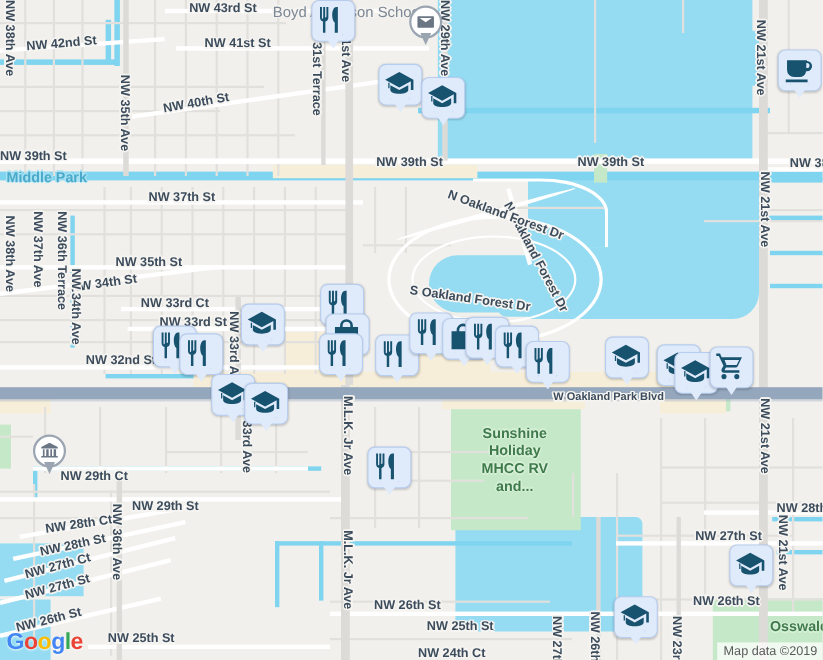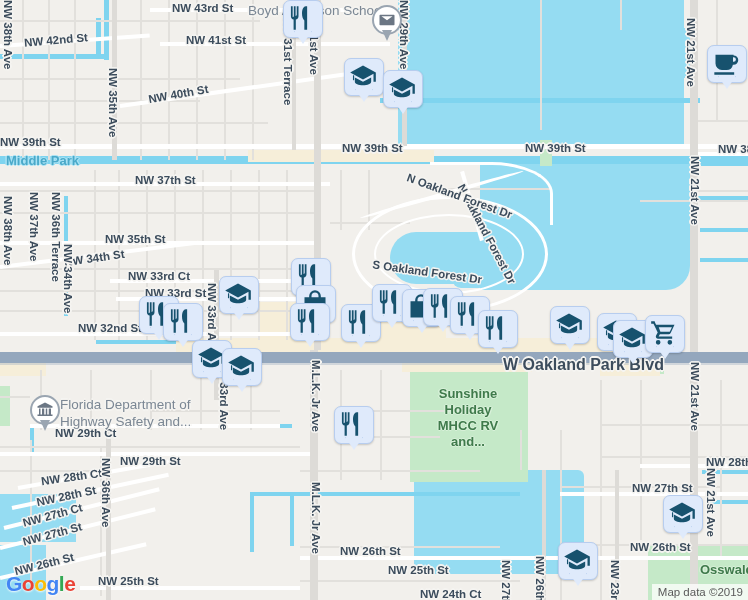--- a/index.html
+++ b/index.html
@@ -23,21 +23,21 @@
 
   
   .lbl{
     position:absolute;color:#3c4c5c;white-space:nowrap;
     font-size:11.5px;font-weight:600;
     text-shadow:
        1.6px 0 #f5f4f1, -1.6px 0 #f5f4f1, 0 1.6px #f5f4f1, 0 -1.6px #f5f4f1,
        1.1px 1.1px #f5f4f1, -1.1px 1.1px #f5f4f1, 1.1px -1.1px #f5f4f1, -1.1px -1.1px #f5f4f1;
     pointer-events:none;
   }
-  .lbl.big{font-size:16px;padding-left:47px;}
+  .lbl.big{font-size:10px;padding-left:47px;}
   .lbl.vert{transform-origin:left top;}
   .lbl.water-lbl{color:#4aa9c9;text-shadow:
        1.4px 0 #a9e2f4, -1.4px 0 #a9e2f4, 0 1.4px #a9e2f4, 0 -1.4px #a9e2f4;
     font-size:13px;}
   .lbl.park-lbl{color:#3f7a4b;font-size:13px;text-align:center;white-space:normal;width:84px;line-height:16px;
     text-shadow:1.4px 0 #d8f0d9,-1.4px 0 #d8f0d9,0 1.4px #d8f0d9,0 -1.4px #d8f0d9;}
   .lbl.poi-lbl{color:#7b8794;font-size:13.5px;font-weight:500;white-space:normal;width:150px;line-height:17px;
     text-shadow:1.6px 0 #f5f4f1,-1.6px 0 #f5f4f1,0 1.6px #f5f4f1,0 -1.6px #f5f4f1;}
 
   
@@ -254,21 +254,21 @@
   <div class="lbl" style="left:78px;top:322px;">NW 32nd St</div>
   <div class="lbl" style="left:55px;top:427px;">NW 29th Ct</div>
   <div class="lbl" style="left:120px;top:455px;">NW 29th St</div>
   <div class="lbl" style="left:41px;top:471px;transform:rotate(-8deg);">NW 28th Ct</div>
   <div class="lbl" style="left:36px;top:490px;transform:rotate(-12deg);">NW 28th St</div>
   <div class="lbl" style="left:22px;top:509px;transform:rotate(-15deg);">NW 27th Ct</div>
   <div class="lbl" style="left:22px;top:528px;transform:rotate(-15deg);">NW 27th St</div>
   <div class="lbl" style="left:14px;top:558px;transform:rotate(-14deg);">NW 26th St</div>
   <div class="lbl" style="left:98px;top:575px;">NW 25th St</div>
   <div class="lbl" style="left:340px;top:545px;">NW 26th St</div>
-  <div class="lbl" style="left:380px;top:588px;margin-left:40px;">NW 24th Ct</div>
+  <div class="lbl" style="left:380px;top:588px;">NW 24th Ct</div>
   <div class="lbl" style="left:632px;top:482px;">NW 27th St</div>
   <div class="lbl" style="left:630px;top:541px;">NW 26th St</div>
   <div class="lbl" style="left:706px;top:456px;">NW 28th St</div>
   <div class="lbl" style="left:388px;top:564px;">NW 25th St</div>
   <div class="lbl big" style="left:456px;top:356px;">W Oakland Park Blvd</div>
 
   <div class="lbl vert" style="left:14px;top:0;transform:rotate(90deg);">NW 38th Ave</div>
   <div class="lbl vert" style="left:14px;top:196px;transform:rotate(90deg);">NW 38th Ave</div>
   <div class="lbl vert" style="left:40px;top:192px;transform:rotate(90deg);">NW 37th Ave</div>
   <div class="lbl vert" style="left:62px;top:192px;transform:rotate(90deg);">NW 36th Terrace</div>
@@ -292,21 +292,20 @@
   <div class="lbl vert" style="left:466px;top:182px;transform:rotate(62deg);">N Oakland Forest Dr</div>
 
   <div class="lbl" style="left:404px;top:190px;transform:rotate(20deg);">N Oakland Forest Dr</div>
   <div class="lbl" style="left:372px;top:266px;transform:rotate(8deg);">S Oakland Forest Dr</div>
 
   <div class="lbl water-lbl" style="left:6px;top:153px;">Middle Park</div>
 
   <div class="lbl park-lbl" style="left:426px;top:386px;">Sunshine Holiday MHCC RV and...</div>
 
   <div class="lbl poi-lbl" style="left:248px;top:2px;width:140px;">Boyd Anderson School</div>
-  <div class="lbl poi-lbl" style="left:60px;top:396px;width:158px;">Florida Department of Highway Safety and...</div>
   <div class="lbl park-lbl" style="left:700px;top:562px;width:60px;text-align:left;">Osswald</div>
 
   <div class="pin" style="left:372px;top:5px;">
     <div class="circ"></div>
     <div class="ptip"></div>
     <svg viewBox="0 0 24 24">
       <path d="M3 5h18a1 1 0 011 1v12a1 1 0 01-1 1H3a1 1 0 01-1-1V6a1 1 0 011-1zm1.6 2L12 12.4 19.4 7H4.6z"></path>
     </svg>
   </div>
   <div class="pin" style="left:30px;top:395px;">

